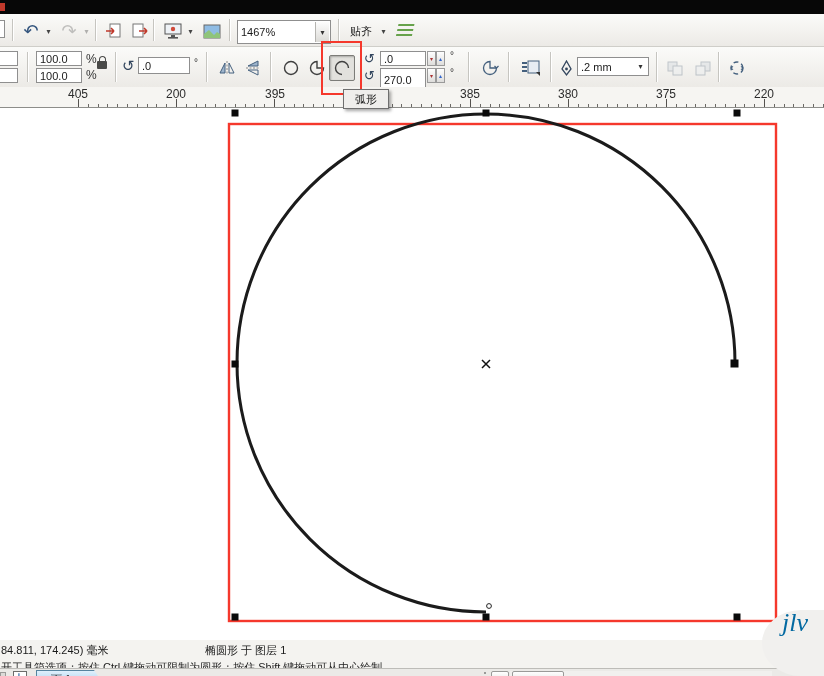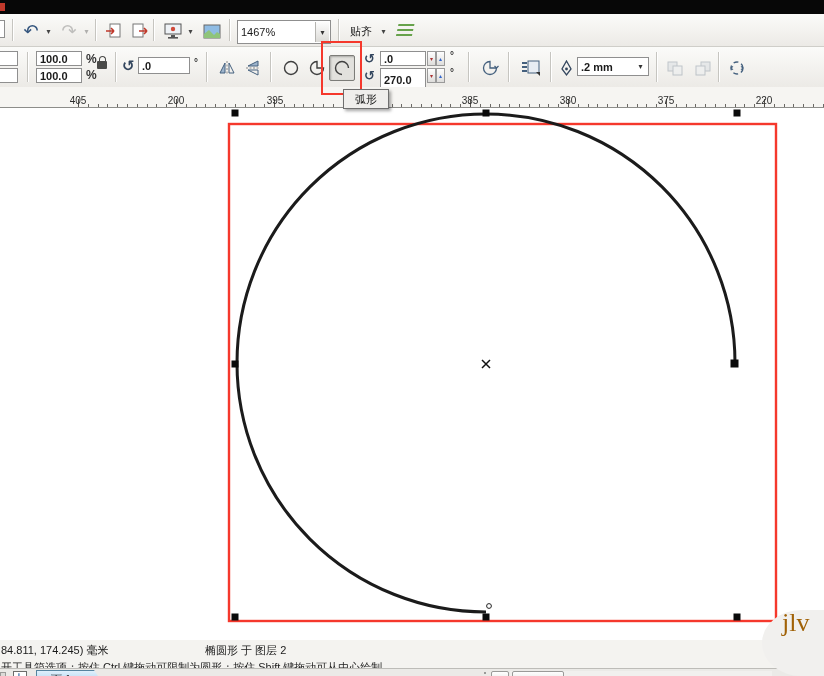--- a/index.html
+++ b/index.html
@@ -8,21 +8,21 @@
        -webkit-font-smoothing:antialiased;}
   
   #menubar{position:absolute;left:0;top:0;width:824px;height:14px;background:#070707;
            display:flex;align-items:center;}
   .menu-item{color:#ececec;font-size:11px;line-height:14px;padding:0 8px;margin-left:2px;cursor:default;}
   #logo-sliver{position:absolute;left:0;top:3px;width:5px;height:8px;background:#c0392b;}
   
   .toolbar{position:absolute;left:0;width:824px;background:linear-gradient(#fbfbf9,#eceae6);
            border-bottom:1px solid #cfcec9;}
   #row2{top:14px;height:32px;}
-  #row3{top:47px;height:40px;font-weight:bold;}
+  #row3{top:47px;height:40px;}
   .sep{position:absolute;top:5px;bottom:5px;width:1px;background:#c6c5c0;box-shadow:1px 0 0 #ffffff;}
   .tbtn{position:absolute;display:flex;align-items:center;justify-content:center;
         border:1px solid transparent;border-radius:2px;cursor:default;}
   .glyph{font-size:15px;line-height:1;}
   .drop{font-size:8px;color:#444;}
   .disabled{opacity:.38;}
   .field{position:absolute;background:#fff;border:1px solid #8f8f8f;font-size:11px;
          display:flex;align-items:center;padding:0 3px;box-sizing:border-box;}
   .combo-arrow{position:absolute;right:1px;top:1px;bottom:1px;width:13px;border-left:1px solid #b5b4b0;
          background:linear-gradient(#fdfdfd,#dcdbd7);display:flex;align-items:center;justify-content:center;
@@ -40,21 +40,21 @@
   .greenlines{width:16px;height:14px;background:repeating-linear-gradient(to bottom,#67a24b 0 2px,transparent 2px 5px);
         transform:skewX(-12deg);}
   
   #ruler{position:absolute;left:0;top:87px;width:824px;height:21px;background:#f6f5f2;
          border-bottom:1px solid #8d8d8a;box-sizing:border-box;
          background-image:
            repeating-linear-gradient(to right,#55524e 0 1px,transparent 1px 98px),
            repeating-linear-gradient(to right,#6b6965 0 1px,transparent 1px 9.8px);
          background-size:824px 8px,824px 3.5px;
          background-position:78px bottom,78.4px bottom;background-repeat:no-repeat, no-repeat;}
-  .ruler-num{position:absolute;top:8px;transform:translateX(-50%);font-size:10px;color:#2c2c2c;}
+  .ruler-num{position:absolute;top:0;transform:translateX(-50%);font-size:12px;color:#2c2c2c;}
   
   #canvas{position:absolute;left:0;top:108px;width:824px;height:512px;background:#ffffff;}
   #overlay-svg{position:absolute;left:0;top:0;z-index:30;pointer-events:none;}
   
   #red-btn-box{position:absolute;left:321px;top:41px;width:37px;height:50px;border:2px solid #f5382c;z-index:50;}
   
   #tooltip{position:absolute;left:343px;top:89px;width:44px;height:18px;background:#efeeec;border:1px solid #6f6f6f;
            box-shadow:2px 2px 3px rgba(0,0,0,.35);z-index:60;display:flex;align-items:center;justify-content:center;
            font-size:11px;color:#111;}
   
@@ -77,21 +77,21 @@
        background:linear-gradient(#fefefe,#d9d8d5);box-sizing:border-box;display:flex;align-items:center;
        justify-content:center;font-size:8px;letter-spacing:1px;color:#8a8a88;}
   
   #statusbar{position:absolute;left:0;top:640px;width:824px;height:36px;background:#f4f3f0;}
   #status-coords{position:absolute;left:1px;top:3px;}
   #status-object{position:absolute;left:205px;top:3px;}
   #status-hint{position:absolute;left:1px;top:20px;}
   
   #watermark{position:absolute;left:756px;top:600px;width:80px;height:76px;z-index:40;pointer-events:none;}
   #watermark .blob{position:absolute;left:6px;top:10px;width:78px;height:66px;background:#f1f0ee;border-radius:50% 0 0 50%;}
-  #watermark .wm-text{position:absolute;left:26px;top:8px;font-size:26px;color:#a16207;
+  #watermark .wm-text{position:absolute;left:26px;top:8px;font-style:italic;font-size:26px;color:#0369a1;
        font-family:"Liberation Serif","DejaVu Serif",serif;}
   svg{display:block;}
 </style>
 </head>
 <body>
 
 <div id="app">
 
   <div id="menubar">
     <span id="logo-sliver"></span>
@@ -357,21 +357,21 @@
     </span>
     <span id="hscroll-track">
       <span id="hscroll-thumb">
         <span>|||</span>
       </span>
     </span>
   </div>
 
   <div id="statusbar">
     <span id="status-coords">84.811, 174.245) 毫米</span>
-    <span id="status-object">椭圆形 于 图层 2</span>
+    <span id="status-object">椭圆形 于 图层 1</span>
     <span id="status-hint">开工具箱选项；按住 Ctrl 键拖动可限制为圆形；按住 Shift 键拖动可从中心绘制</span>
   </div>
 
   <div id="watermark">
     <span class="blob"></span>
     <span class="wm-text">jlv</span>
   </div>
 
 </div>
 

